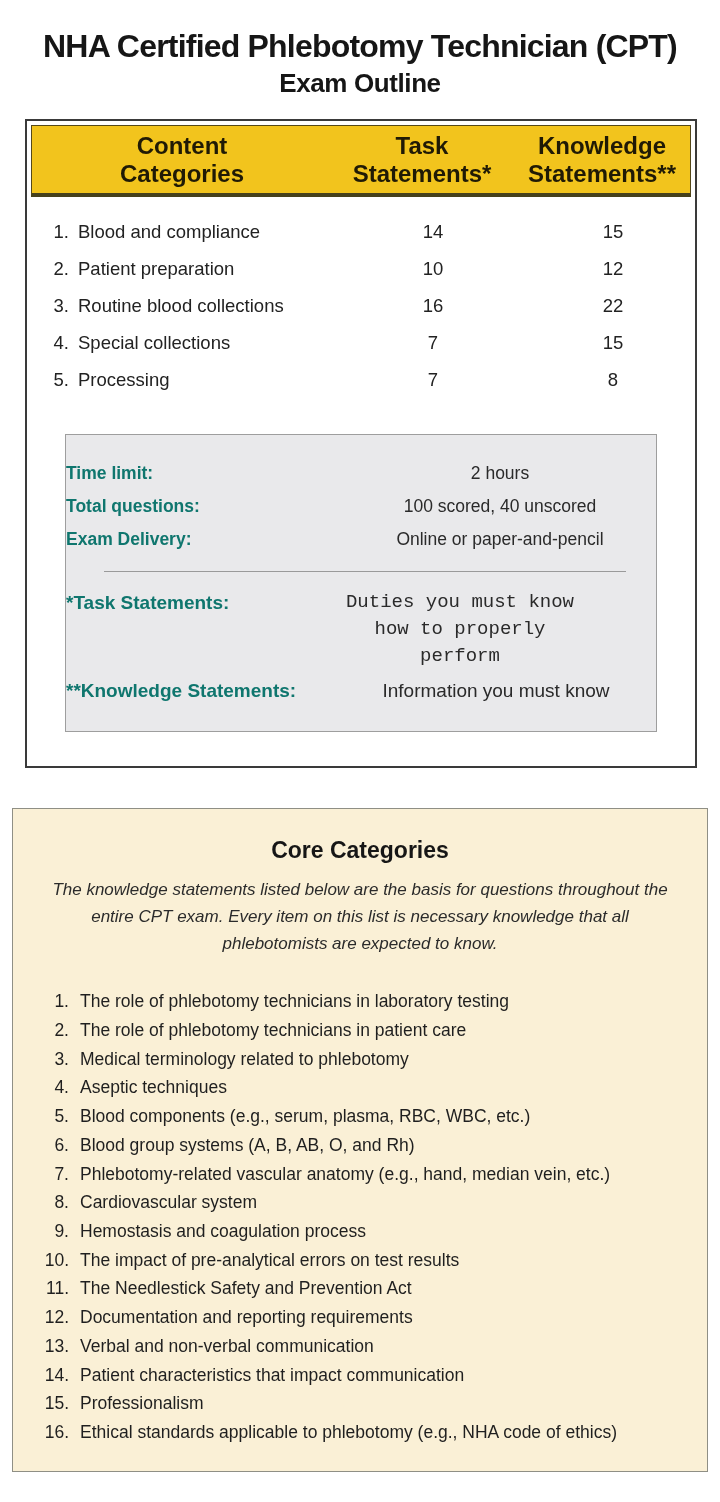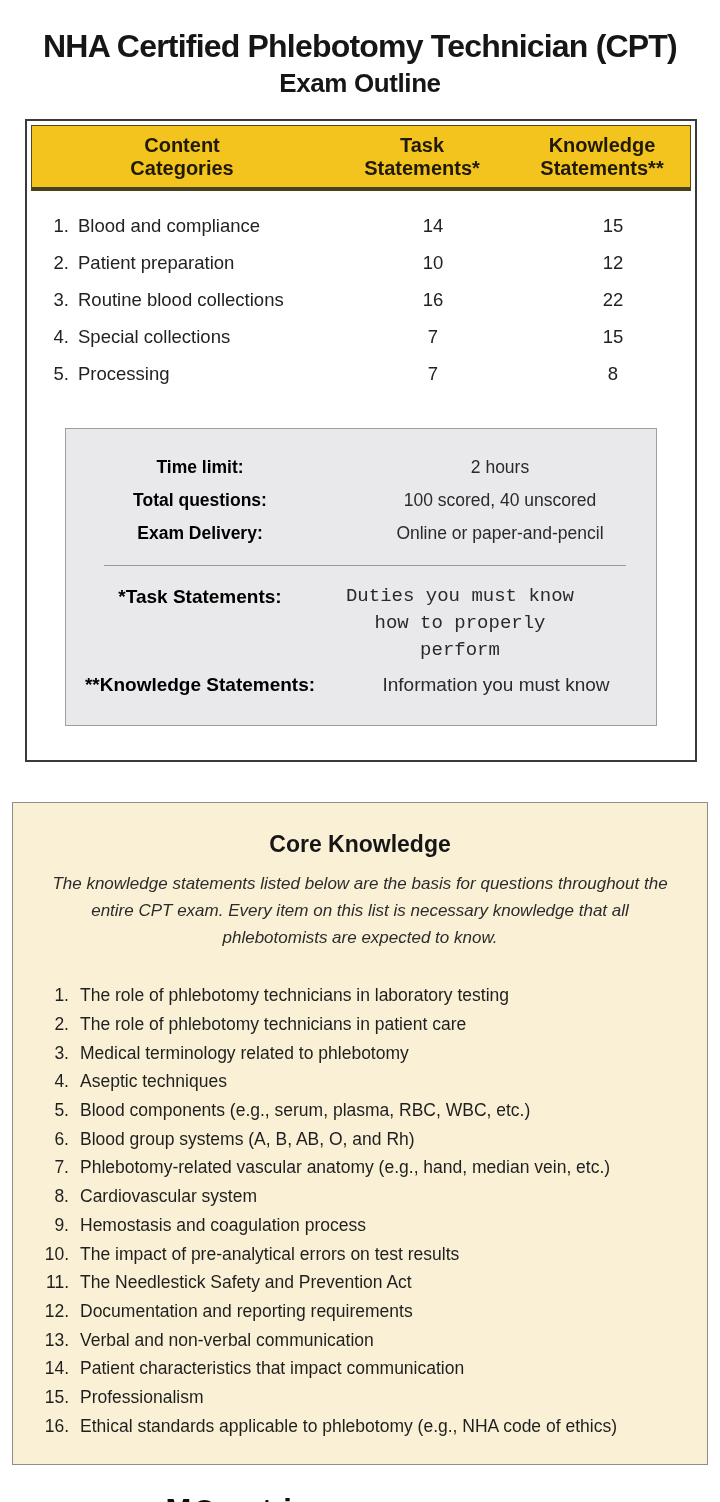--- a/index.html
+++ b/index.html
@@ -44,21 +44,21 @@
     border-bottom: 4px solid #46411c;
     display: grid;
     grid-template-columns: 300px 180px 180px;
     align-items: center;
     min-height: 66px;
     padding: 6px 0;
   }
   .head-cell {
     text-align: center;
     font-weight: 700;
-    font-size: 20px;
+    font-size: 24px;
     line-height: 1.15;
     color: #201a05;
   }
   .head-cell .wrap { display: inline-block; max-width: 150px; }
   .head-cell .wrap-wide { display: inline-block; max-width: 175px; }
 
   .table-body { padding: 16px 0 10px 0; }
   .t-row {
     display: grid;
     grid-template-columns: 300px 180px 180px;
@@ -82,21 +82,21 @@
     padding: 22px 0 20px 0;
   }
   .info-row {
     display: grid;
     grid-template-columns: 268px 1fr;
     column-gap: 10px;
     font-size: 17.5px;
     line-height: 33px;
     color: #2a2a2a;
   }
-  .info-label { text-align: center; font-weight: 700; color: #000000; }
+  .info-label { text-align: left; font-weight: 700; color: #0f766e; }
   .info-value { text-align: center; }
 
   .info-divider {
     border: none;
     border-top: 1px solid #9a9a9a;
     margin: 15px 30px 17px 38px;
   }
 
   .note-row {
     display: grid;
@@ -275,21 +275,21 @@
     </div>
     <div class="note-row">
       <div class="info-label">**Knowledge Statements:</div>
       <div class="info-value">Information you must know</div>
     </div>
   </div>
 
 </div>
 
 <div class="core-box">
-  <div class="core-title">Core Knowledge</div>
+  <div class="core-title">Core Categories</div>
   <div class="core-intro">The knowledge statements listed below are the basis for questions throughout the entire CPT exam. Every item on this list is necessary knowledge that all phlebotomists are expected to know.</div>
 
   <div class="core-list">
     <div class="k-item">
       <span class="k-num">1.</span>
       <span class="k-text">The role of phlebotomy technicians in laboratory testing</span>
     </div>
     <div class="k-item">
       <span class="k-num">2.</span>
       <span class="k-text">The role of phlebotomy technicians in patient care</span>

